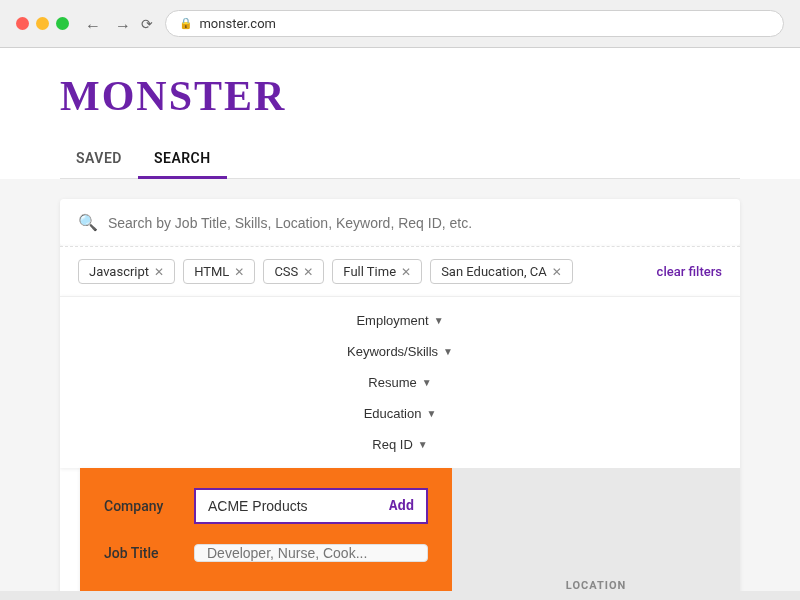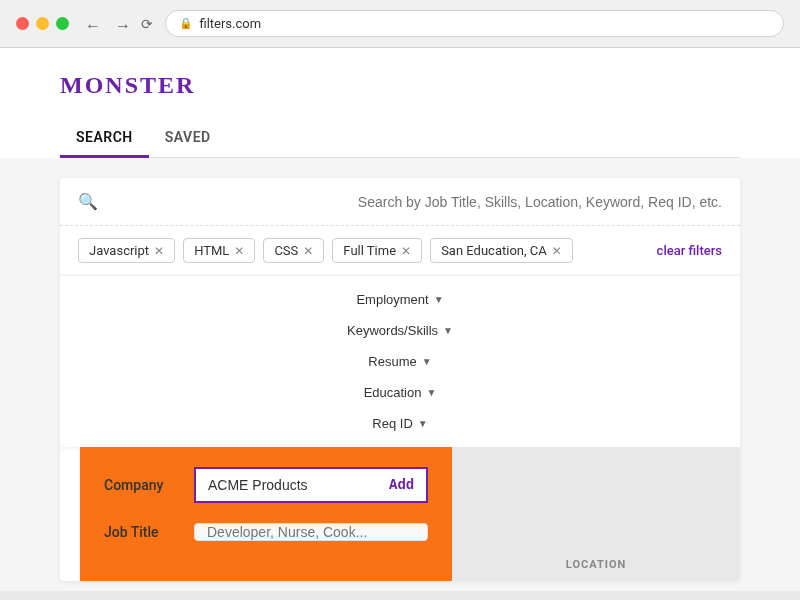--- a/index.html
+++ b/index.html
@@ -41,21 +41,21 @@
       height: calc(600px - 57px);
       overflow: hidden;
     }
 
     
     .top-nav {
       background: white;
       padding: 24px 60px 0;
     }
     .logo {
-      font-size: 24px;
+      font-size: 42px;
       font-weight: 800;
       color: #6b21a8;
       letter-spacing: 2px;
       font-family: Georgia, serif;
       margin-bottom: 20px;
       text-transform: uppercase;
     }
     .nav-tabs {
       display: flex; gap: 0; border-bottom: 1px solid #e0e0e0;
     }
@@ -88,21 +88,20 @@
       padding: 14px 18px;
       display: flex; align-items: center; gap: 10px;
       box-shadow: 0 1px 4px rgba(0,0,0,0.08);
       margin-bottom: 0;
     }
     .search-icon { color: #999; font-size: 16px; }
     .search-input {
       border: none; outline: none; width: 100%;
       font-size: 14px; color: #8b5cf6;
       background: transparent;
-      text-align: right;
     }
 
     
     .filter-tags {
       background: white;
       padding: 12px 18px;
       display: flex; align-items: center; gap: 8px; flex-wrap: wrap;
       border-top: 1px dashed #e0e0e0;
       box-shadow: 0 1px 4px rgba(0,0,0,0.08);
     }
@@ -197,31 +196,31 @@
       <div class="traffic-light tl-yellow"></div>
       <div class="traffic-light tl-green"></div>
     </div>
     <div class="nav-buttons">
       <button class="nav-btn">←</button>
       <button class="nav-btn">→</button>
       <button class="refresh-btn">⟳</button>
     </div>
     <div class="address-bar">
       <span class="lock-icon">🔒</span>
-      <span>filters.com</span>
+      <span>monster.com</span>
     </div>
   </div>
 </div>
 
 <div class="page-content">
   <div class="top-nav">
     <div class="logo">MonsteR</div>
     <div class="nav-tabs">
+      <div class="nav-tab">SAVED</div>
       <div class="nav-tab active">SEARCH</div>
-      <div class="nav-tab">SAVED</div>
     </div>
   </div>
 
   <div class="main-area">
     <div class="search-wrapper">
 
       <div class="search-bar-container">
         <span class="search-icon">🔍</span>
         <input class="search-input" type="text" placeholder="Search by Job Title, Skills, Location, Keyword, Req ID, etc." style="">
       </div>

